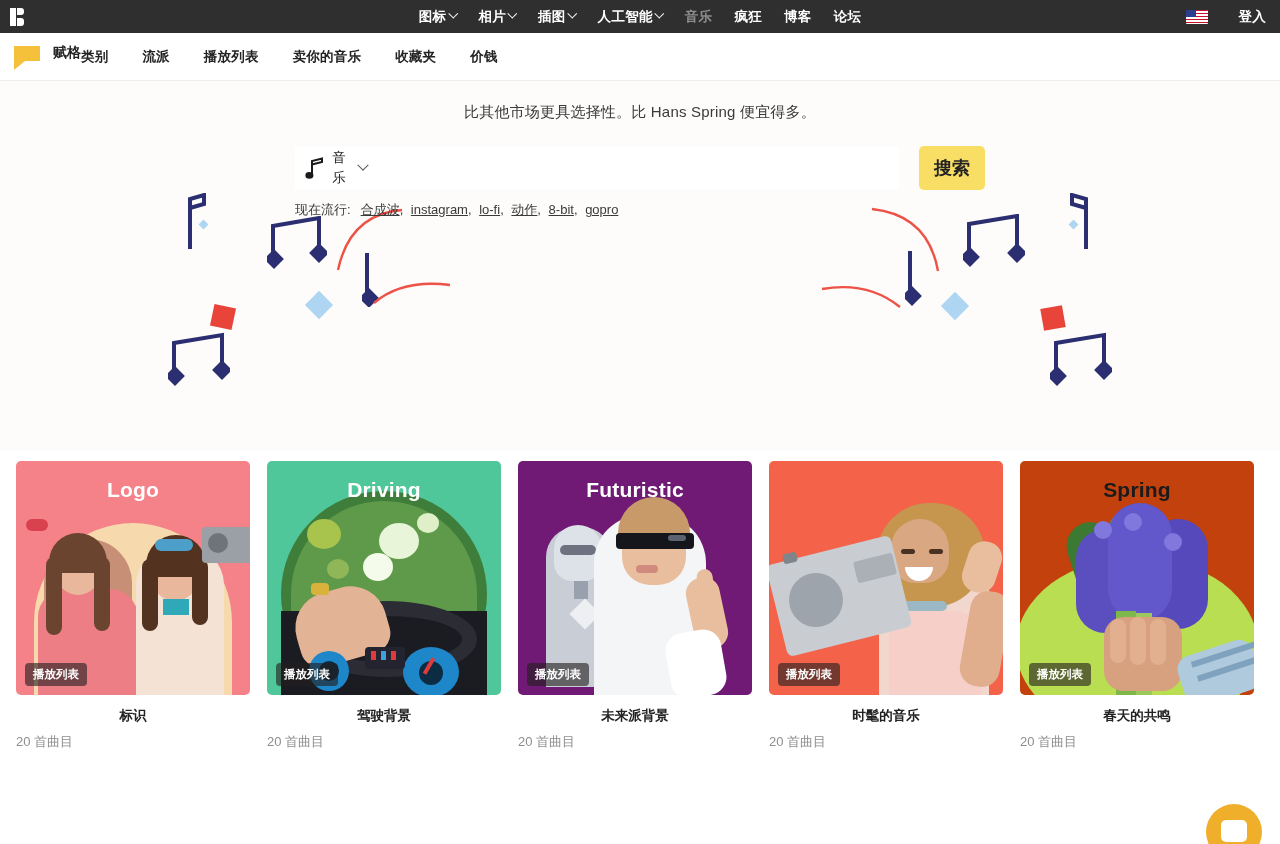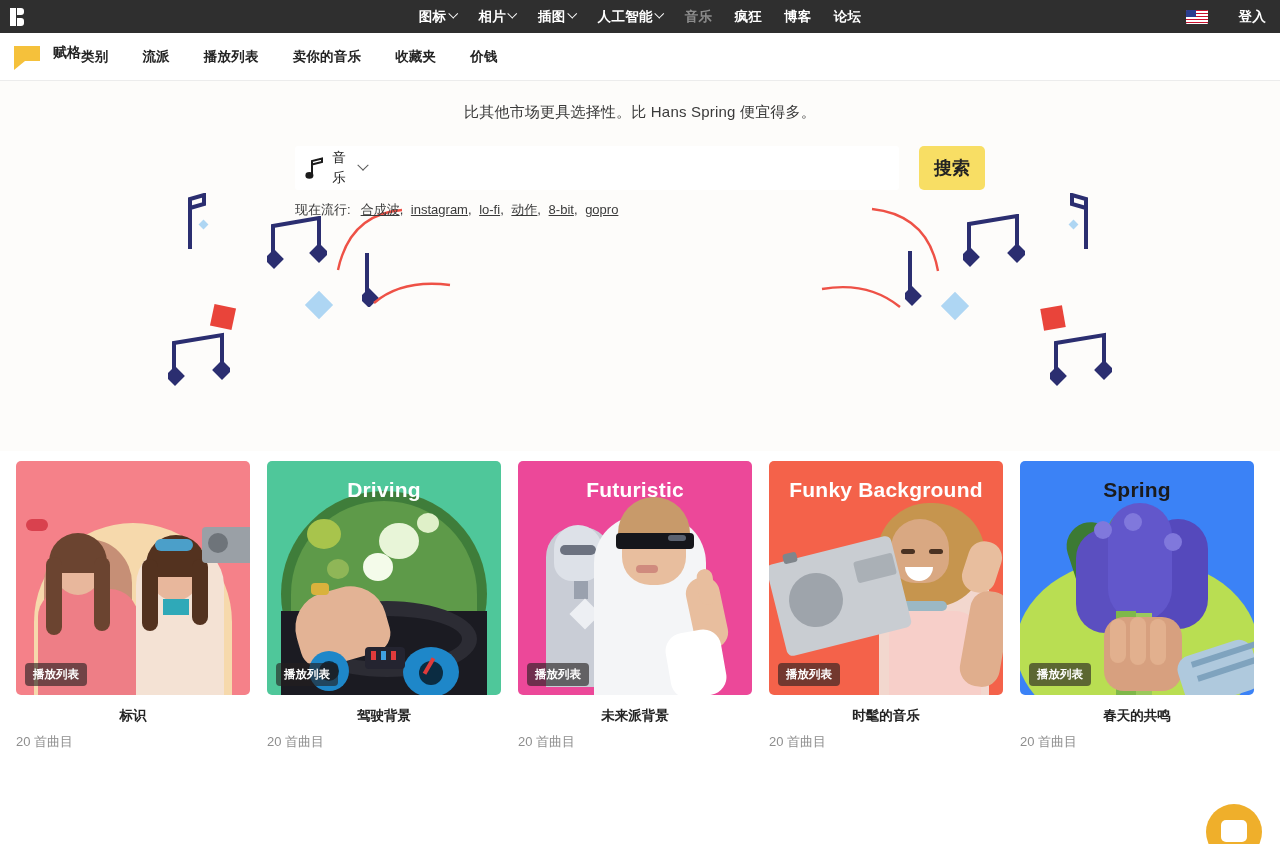--- a/index.html
+++ b/index.html
@@ -354,20 +354,21 @@
    <div class="sc" style="left:120px;top:84px;width:88px;height:150px;background:#F4E2D4;border-radius:40px 40px 0 0;"></div>
    <div class="sc" style="left:136px;top:86px;width:46px;height:54px;background:#E8B79C;border-radius:23px;"></div>
    <div class="sc" style="left:130px;top:74px;width:60px;height:42px;background:#53321F;border-radius:30px 30px 0 0;"></div>
    <div class="sc" style="left:126px;top:98px;width:16px;height:72px;background:#53321F;border-radius:8px;"></div>
    <div class="sc" style="left:176px;top:98px;width:16px;height:66px;background:#53321F;border-radius:8px;"></div>
    <div class="sc" style="left:139px;top:78px;width:38px;height:12px;background:#4B9FC9;border-radius:6px;"></div>
    <div class="sc" style="left:186px;top:66px;width:52px;height:36px;background:#9AA0A6;border-radius:4px;"></div>
    <div class="sc" style="left:192px;top:72px;width:20px;height:20px;background:#6E747A;border-radius:50%;"></div>
    <div class="sc" style="left:147px;top:138px;width:26px;height:16px;background:#2FA9B8;"></div>
    <div class="sc" style="left:10px;top:58px;width:22px;height:12px;background:#D9414E;border-radius:6px;"></div>
+          <div class="art-title" style="color:#FFFFFF">Logo</div>
           <div class="badge">播放列表</div>
         </div>
         <div class="card-title">标识</div>
         <div class="card-meta">20 首曲目</div>
       </div>
       <div class="card">
         <div class="card-art" style="background:#4FC79A">
           <div class="hill" style="left:14px;top:30px;width:206px;height:206px;background:#3F7D3A;"></div>
    <div class="sc" style="left:24px;top:40px;width:186px;height:110px;background:#5E9A49;border-radius:93px 93px 0 0;"></div>
    <div class="sc" style="left:40px;top:58px;width:34px;height:30px;background:#A8C44C;border-radius:50%;"></div>
@@ -388,21 +389,21 @@
    <div class="sc" style="left:104px;top:190px;width:5px;height:9px;background:#E03B3B;"></div>
    <div class="sc" style="left:114px;top:190px;width:5px;height:9px;background:#3FA0E0;"></div>
    <div class="sc" style="left:124px;top:190px;width:5px;height:9px;background:#E03B3B;"></div>
           <div class="art-title" style="color:#FFFFFF">Driving</div>
           <div class="badge">播放列表</div>
         </div>
         <div class="card-title">驾驶背景</div>
         <div class="card-meta">20 首曲目</div>
       </div>
       <div class="card">
-        <div class="card-art" style="background:#ec4899">
+        <div class="card-art" style="background:#701a75">
           <div class="sc" style="left:28px;top:66px;width:66px;height:160px;background:#C9CDD6;border-radius:30px 30px 0 0;"></div>
    <div class="sc" style="left:36px;top:64px;width:48px;height:56px;background:#DDE1E8;border-radius:24px 24px 18px 18px;"></div>
    <div class="sc" style="left:42px;top:84px;width:36px;height:10px;background:#6C7280;border-radius:5px;"></div>
    <div class="sc" style="left:56px;top:120px;width:14px;height:18px;background:#9AA1AE;"></div>
    <div class="sc" style="left:56px;top:142px;width:22px;height:22px;background:#EDEFF3;transform:rotate(45deg)"></div>
    <div class="sc" style="left:76px;top:54px;width:112px;height:180px;background:#F4F5F7;border-radius:48px 48px 0 0;"></div>
    <div class="sc" style="left:104px;top:44px;width:64px;height:80px;background:#E8BE9E;border-radius:32px 32px 28px 28px;"></div>
    <div class="sc" style="left:100px;top:36px;width:72px;height:40px;background:#C89A6A;border-radius:36px 36px 0 0;"></div>
    <div class="sc" style="left:98px;top:72px;width:78px;height:16px;background:#15161B;border-radius:4px;"></div>
    <div class="sc" style="left:150px;top:74px;width:18px;height:6px;background:#5B6270;border-radius:3px;"></div>
@@ -426,28 +427,27 @@
    <div class="sc" style="left:136px;top:106px;width:28px;height:14px;background:#FFFFFF;border-radius:0 0 14px 14px;"></div>
    <div class="sc" style="left:132px;top:88px;width:14px;height:5px;background:#4A3222;border-radius:3px;"></div>
    <div class="sc" style="left:160px;top:88px;width:14px;height:5px;background:#4A3222;border-radius:3px;"></div>
    <div class="sc" style="left:128px;top:140px;width:50px;height:10px;background:#9BB8C4;border-radius:5px;"></div>
    <div class="sc" style="left:6px;top:88px;width:128px;height:94px;background:#C9CDD2;border-radius:6px;transform:rotate(-14deg)"></div>
    <div class="sc" style="left:20px;top:112px;width:54px;height:54px;background:#9EA4AB;border-radius:50%;transform:rotate(-14deg)"></div>
    <div class="sc" style="left:86px;top:96px;width:40px;height:22px;background:#AAB0B6;border-radius:3px;transform:rotate(-14deg)"></div>
    <div class="sc" style="left:14px;top:92px;width:14px;height:10px;background:#7F858B;border-radius:3px;transform:rotate(-14deg)"></div>
    <div class="sc" style="left:196px;top:80px;width:34px;height:52px;background:#E8BE9E;border-radius:16px;transform:rotate(18deg)"></div>
    <div class="sc" style="left:196px;top:130px;width:40px;height:96px;background:#E0AE8D;border-radius:18px;transform:rotate(10deg)"></div>
-          <div class="art-title" style="color:#FFFFFF">Funky Background</div>
           <div class="badge">播放列表</div>
         </div>
         <div class="card-title">时髦的音乐</div>
         <div class="card-meta">20 首曲目</div>
       </div>
       <div class="card">
-        <div class="card-art" style="background:#3b82f6">
+        <div class="card-art" style="background:#c2410c">
           <div class="hill" style="left:-4px;top:96px;width:242px;height:180px;background:#B9DE52;"></div>
    <div class="sc" style="left:54px;top:60px;width:48px;height:96px;background:#3C7A33;border-radius:24px;transform:rotate(-18deg)"></div>
    <div class="sc" style="left:128px;top:64px;width:46px;height:92px;background:#4B8A3A;border-radius:23px;transform:rotate(16deg)"></div>
    <div class="sc" style="left:86px;top:46px;width:60px;height:116px;background:#5FA34A;border-radius:30px;"></div>
    <div class="sc" style="left:56px;top:68px;width:58px;height:104px;background:#5B4FC0;border-radius:29px;"></div>
    <div class="sc" style="left:128px;top:58px;width:60px;height:110px;background:#5549BC;border-radius:30px;"></div>
    <div class="sc" style="left:88px;top:42px;width:64px;height:118px;background:#6257CB;border-radius:32px;"></div>
    <div class="sc" style="left:74px;top:60px;width:18px;height:18px;background:#8078DC;border-radius:50%;"></div>
    <div class="sc" style="left:104px;top:52px;width:18px;height:18px;background:#8078DC;border-radius:50%;"></div>
    <div class="sc" style="left:144px;top:72px;width:18px;height:18px;background:#8078DC;border-radius:50%;"></div>

